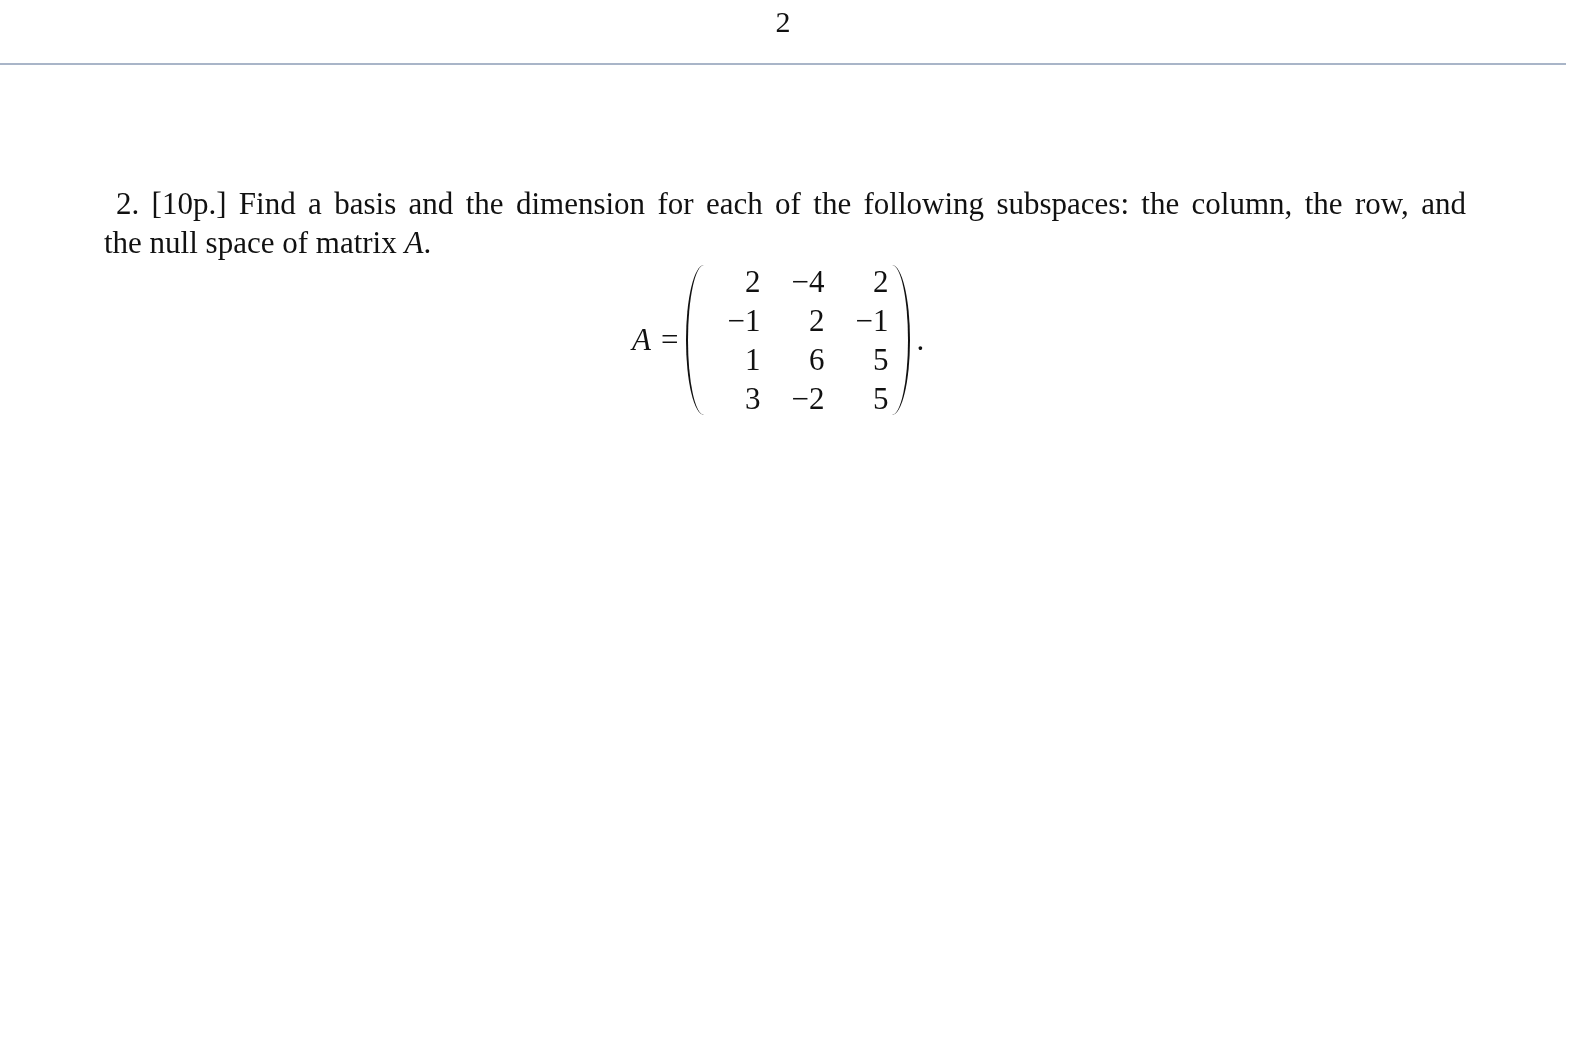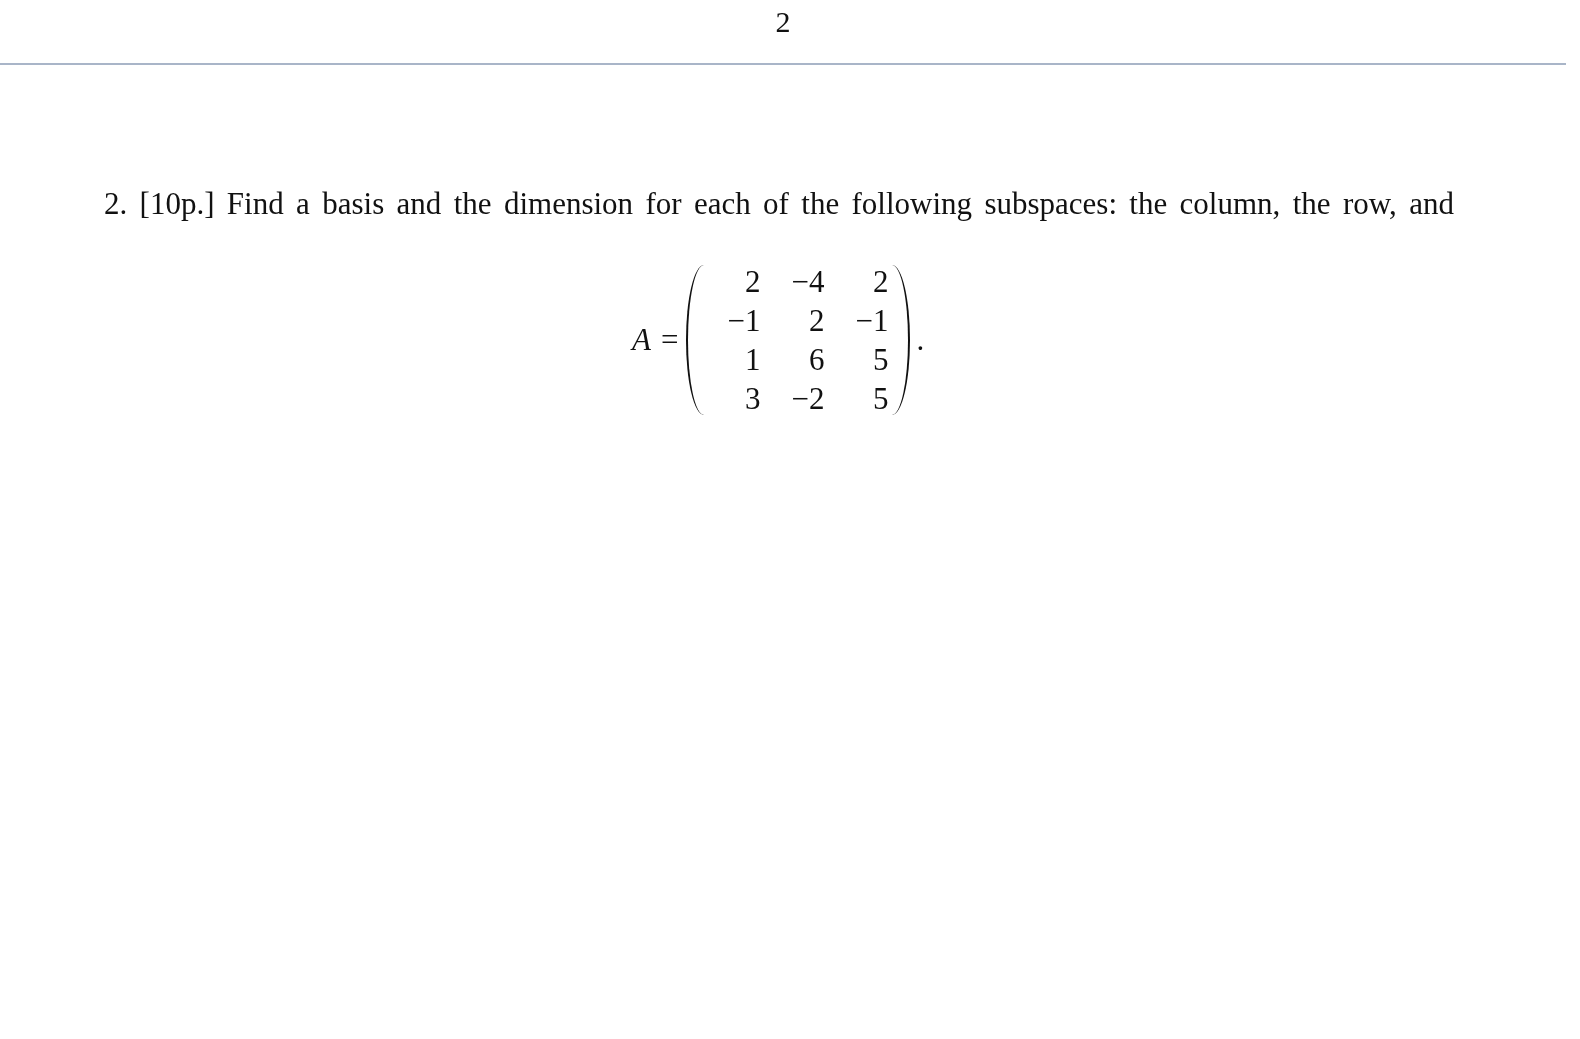--- a/index.html
+++ b/index.html
@@ -13,21 +13,21 @@
     }
     .header-rule {
       position: absolute; top: 63px; left: 0; width: 1566px; height: 2px;
       background: #a9b5c8;
     }
     .problem {
       position: absolute; left: 104px; top: 184px; width: 1360px;
       font-size: 31px; line-height: 39px; text-align: justify;
       text-align-last: left;
     }
-    .problem .line1 { display: block; text-align: justify; text-align-last: justify; width: 1350px; }
+    .problem .line1 { display: block; text-align: justify; text-align-last: justify; width: 1350px; margin-left: 12px; }
     .problem .line2 { display: block; }
     .italic { font-style: italic; }
     .equation {
       position: absolute; left: 632px; top: 262px; height: 155px;
       display: flex; align-items: center; font-size: 31px;
     }
     .lhs { margin-right: 8px; }
     .lhs .var { font-style: italic; }
     .lhs .eq { margin-left: 10px; }
     .paren {
@@ -40,20 +40,21 @@
     .period { align-self: center; margin-left: 6px; font-size: 31px; }
   </style>
 </head>
 <body>
 
 <div class="page-number">2</div>
 <div class="header-rule"></div>
 
 <div class="problem">
   <span class="line1">2. [10p.] Find a basis and the dimension for each of the following subspaces: the column, the row, and</span>
+  <span class="line2"><span>the null space of matrix </span><span class="italic">A</span><span>.</span></span>
 </div>
 
 <div class="equation">
   <div class="lhs">
     <span class="var">A</span><span class="eq">=</span>
   </div>
   <div class="paren left"></div>
   <div class="matrix">
     <span class="cell">2</span>
     <span class="cell">−4</span>

